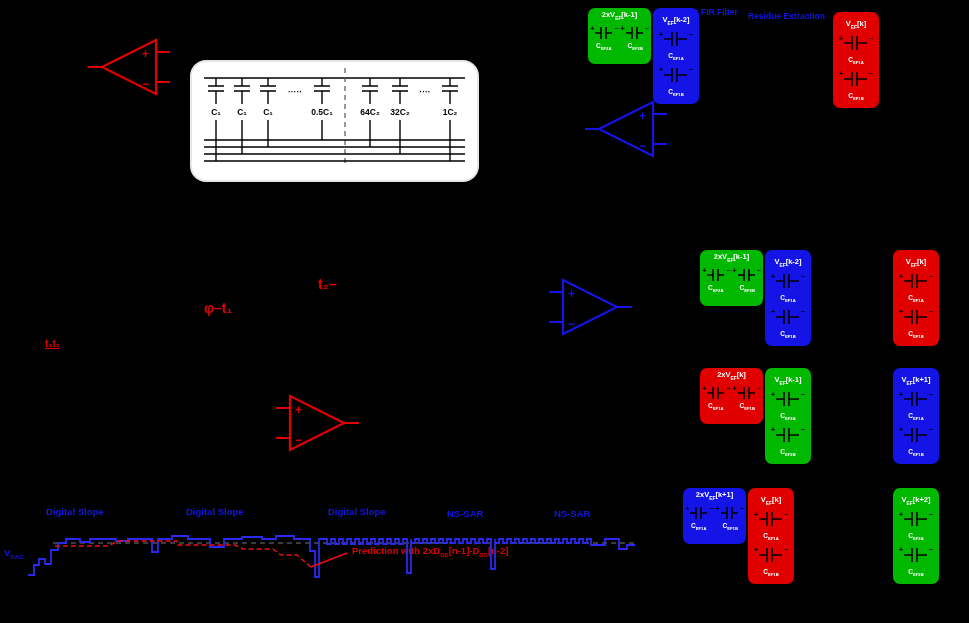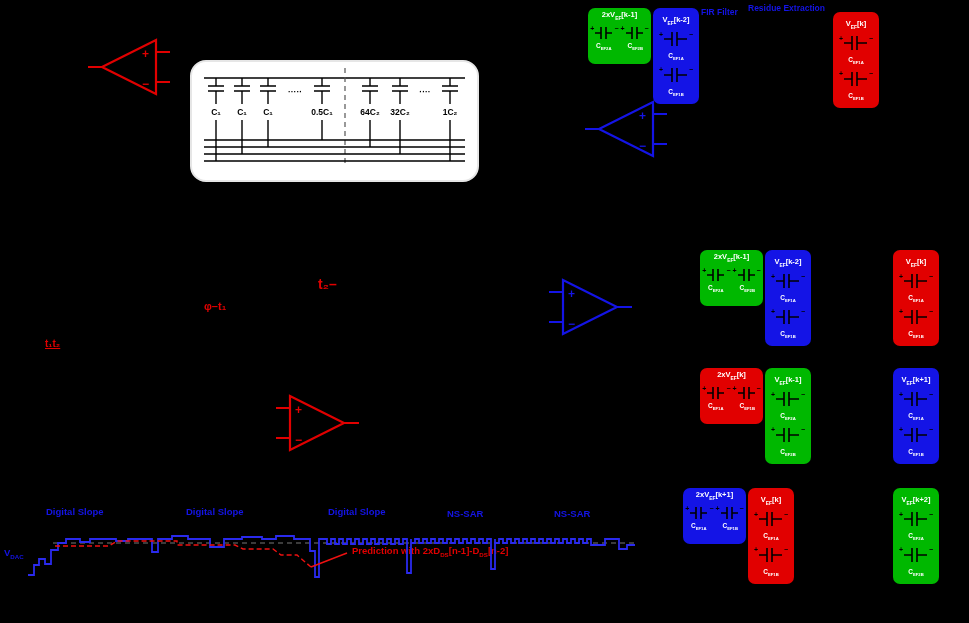--- a/index.html
+++ b/index.html
@@ -77,21 +77,21 @@
       <text x="103" y="33">·····</text>
       <text x="130" y="53">0.5C₁</text>
       <text x="178" y="53">64C₂</text>
       <text x="208" y="53">32C₂</text>
       <text x="233" y="33">····</text>
       <text x="258" y="53">1C₂</text>
     </svg>
   </div>
 
   <div class="lbl blue-t" style="left:701px;top:7px;font-size:8.5px;">FIR Filter</div>
-  <div class="lbl blue-t" style="left:748px;top:3px;font-size:8.5px;">Residue Extraction</div>
+  <div class="lbl blue-t" style="left:748px;top:11px;font-size:8.5px;">Residue Extraction</div>
 
   <div class="capblock twox c-green" style="left:588px;top:8px;">
     <div class="cbtitle">2xV<sub>EF</sub>[k-1]</div>
     <div class="caprow">
       <span class="sign">+</span>
       <svg class="capglyph" width="18" height="14" viewBox="0 0 18 14">
           <path d="M0,7H6M6,1V13M11,1V13M11,7H17"></path>
         </svg>
       <span class="sign">−</span>
       <span class="sign">+</span>
@@ -144,21 +144,21 @@
     <div class="caplabel">C<sub>EF1B</sub></div>
   </div>
 
   <svg class="amp a-blue" style="left:583px;top:98px;" width="85" height="62" viewBox="0 0 85 62">
     <polygon points="70,4 70,58 16,31"></polygon>
     <path d="M70,16 H84 M70,46 H84 M16,31 H2"></path>
     <text x="56" y="22">+</text>
     <text x="56" y="52">−</text>
   </svg>
 
-  <div class="lbl red-t" style="left:204px;top:300px;font-size:11px;">φ–t₁</div>
+  <div class="lbl red-t" style="left:204px;top:300px;font-size:14px;">φ–t₁</div>
   <div class="lbl red-t" style="left:318px;top:276px;font-size:14px;">t₂–</div>
   <div class="lbl red-t" style="left:45px;top:338px;font-size:10px;text-decoration:underline;">t₁t₂</div>
 
   <svg class="amp a-blue" style="left:548px;top:276px;" width="85" height="62" viewBox="0 0 85 62">
     <polygon points="15,4 15,58 69,31"></polygon>
     <path d="M1,16 H15 M1,46 H15 M69,31 H84"></path>
     <text x="20" y="22">+</text>
     <text x="20" y="52">−</text>
   </svg>
 

